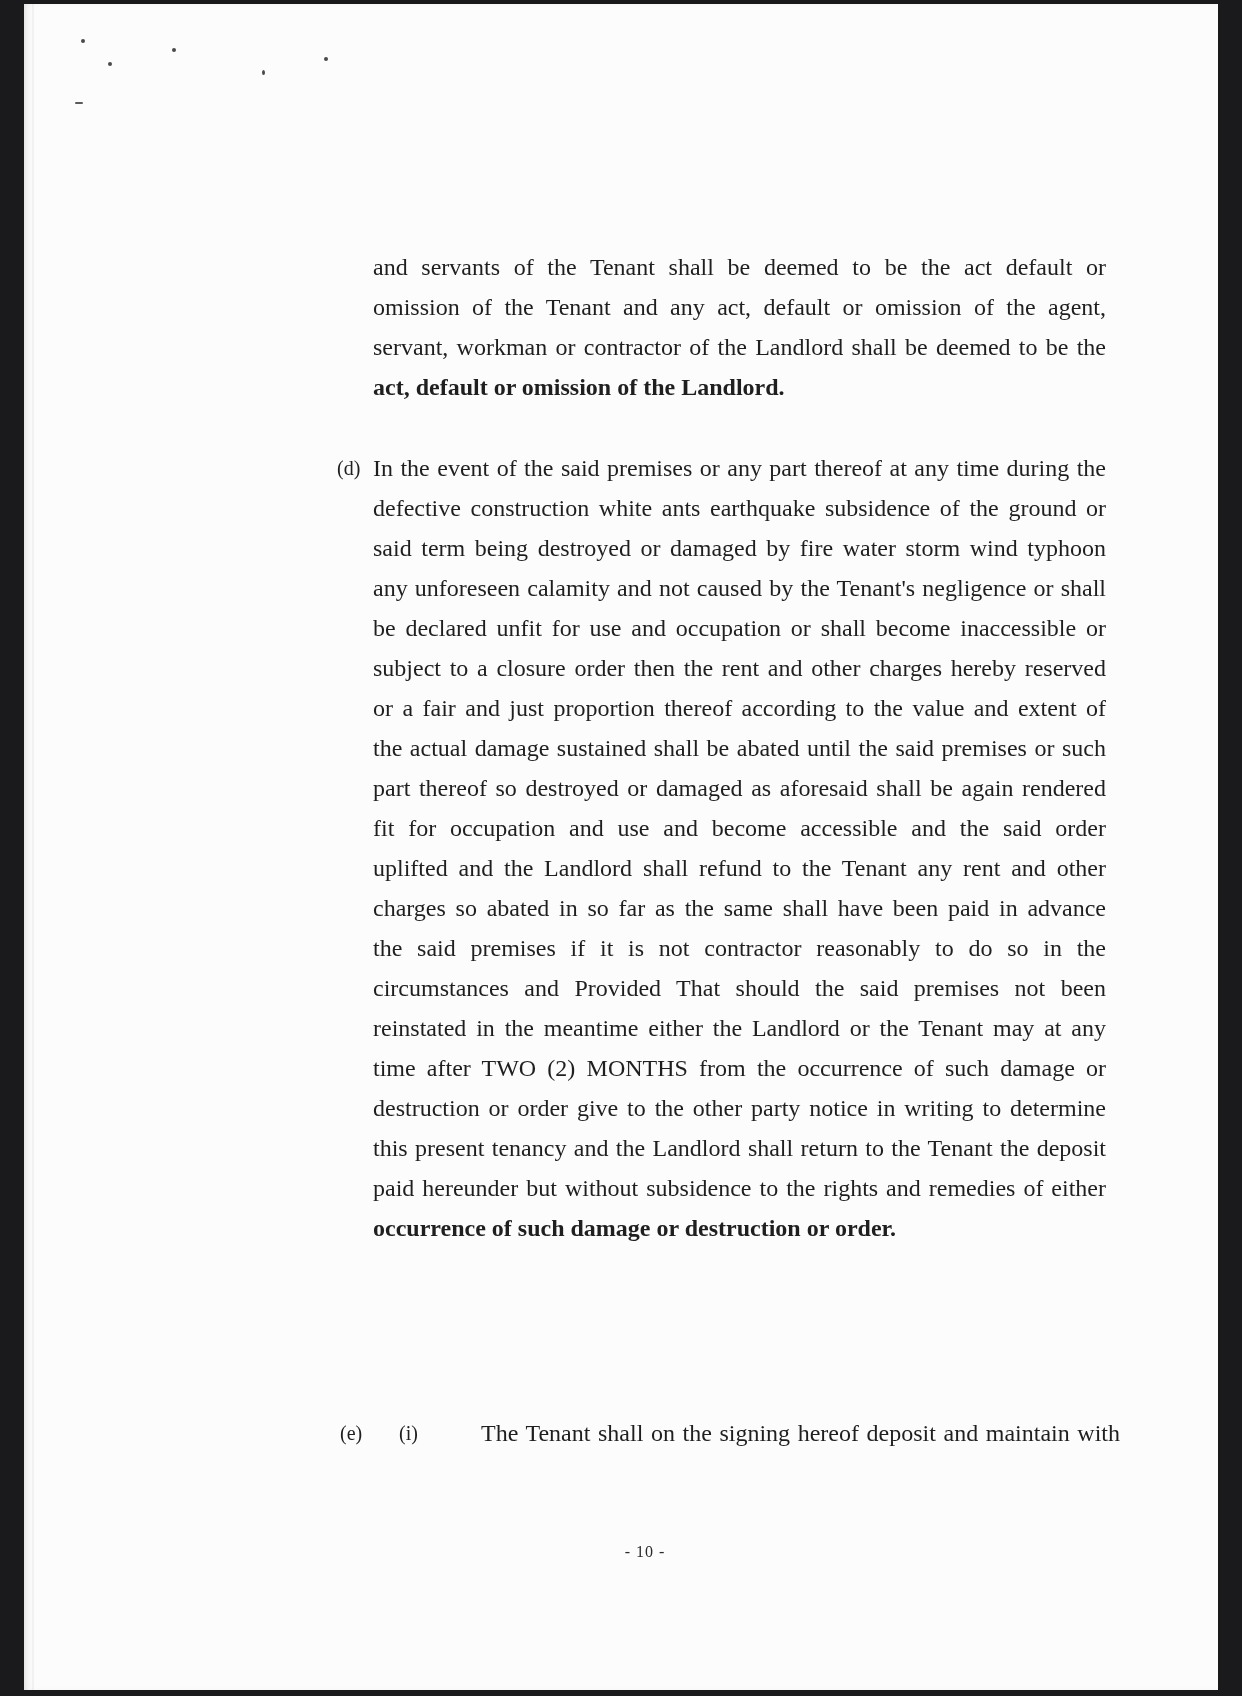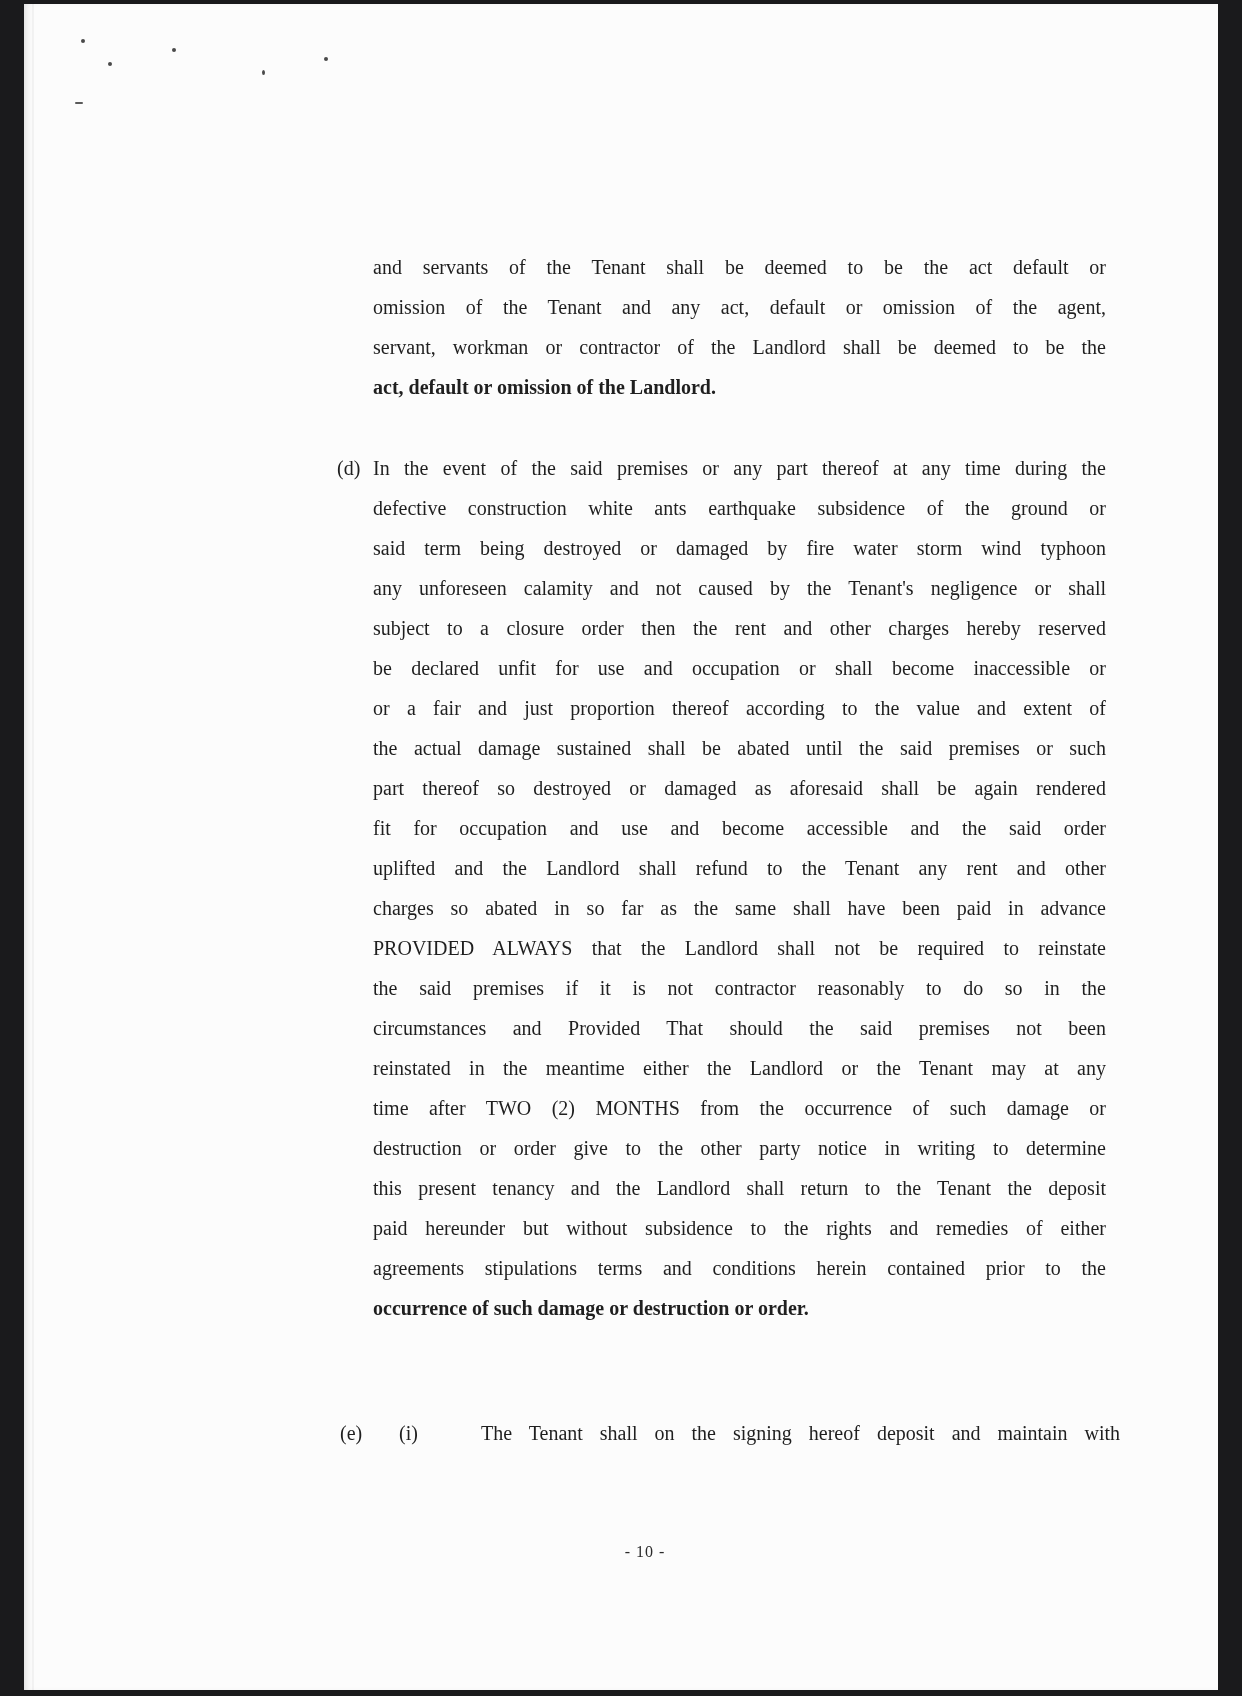--- a/index.html
+++ b/index.html
@@ -31,21 +31,21 @@
     content: "";
     position: absolute;
     left: 8px;
     top: 0;
     width: 2px;
     height: 100%;
     background: rgba(0,0,0,0.04);
   }
   .para {
     position: absolute;
-    font-size: 20px;
+    font-size: 24px;
     line-height: 40px;
   }
   .ln {
     text-align: justify;
     text-align-last: justify;
     height: 40px;
     white-space: normal;
   }
   .ln-last {
     text-align-last: left;
@@ -101,37 +101,35 @@
         <div class="ln">servant, workman or contractor of the Landlord shall be deemed to be the</div>
         <div class="ln ln-last">act, default or omission of the Landlord.</div>
       </div>
 
     <div class="clause-label label-d">(d)</div>
     <div class="para para-d">
         <div class="ln">In the event of the said premises or any part thereof at any time during the</div>
         <div class="ln">defective construction white ants earthquake subsidence of the ground or</div>
         <div class="ln">said term being destroyed or damaged by fire water storm wind typhoon</div>
         <div class="ln">any unforeseen calamity and not caused by the Tenant's negligence or shall</div>
+        <div class="ln">be declared unfit for use and occupation or shall become inaccessible or</div>
         <div class="ln">subject to a closure order then the rent and other charges hereby reserved</div>
-        <div class="ln">be declared unfit for use and occupation or shall become inaccessible or</div>
         <div class="ln">or a fair and just proportion thereof according to the value and extent of</div>
         <div class="ln">the actual damage sustained shall be abated until the said premises or such</div>
         <div class="ln">part thereof so destroyed or damaged as aforesaid shall be again rendered</div>
         <div class="ln">fit for occupation and use and become accessible and the said order</div>
         <div class="ln">uplifted and the Landlord shall refund to the Tenant any rent and other</div>
         <div class="ln">charges so abated in so far as the same shall have been paid in advance</div>
-        <div class="ln">PROVIDED ALWAYS that the Landlord shall not be required to reinstate</div>
         <div class="ln">the said premises if it is not contractor reasonably to do so in the</div>
         <div class="ln">circumstances and Provided That should the said premises not been</div>
         <div class="ln">reinstated in the meantime either the Landlord or the Tenant may at any</div>
         <div class="ln">time after TWO (2) MONTHS from the occurrence of such damage or</div>
         <div class="ln">destruction or order give to the other party notice in writing to determine</div>
         <div class="ln">this present tenancy and the Landlord shall return to the Tenant the deposit</div>
         <div class="ln">paid hereunder but without subsidence to the rights and remedies of either</div>
-        <div class="ln">agreements stipulations terms and conditions herein contained prior to the</div>
         <div class="ln ln-last">occurrence of such damage or destruction or order.</div>
       </div>
 
     <div class="clause-label label-e">(e)</div>
     <div class="clause-label label-ei">(i)</div>
     <div class="para para-e">
         <div class="ln">The Tenant shall on the signing hereof deposit and maintain with</div>
       </div>
 
     <div class="pagenum">- 10 -</div>

